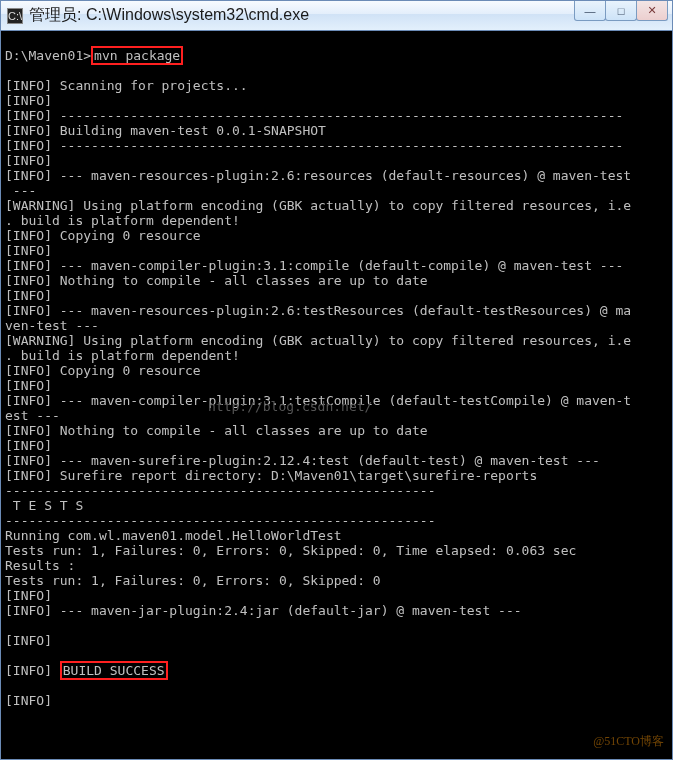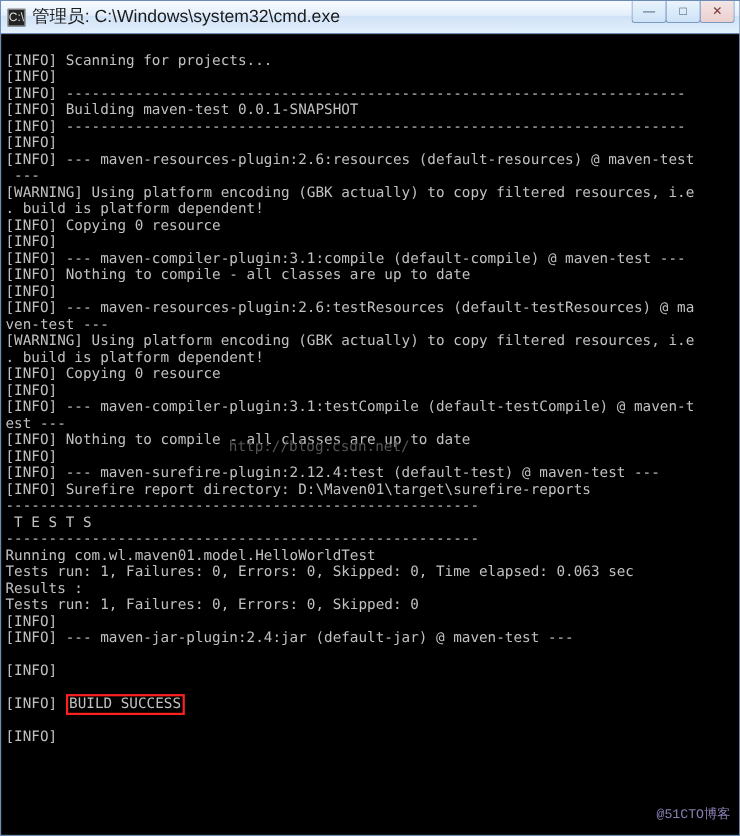--- a/index.html
+++ b/index.html
@@ -81,23 +81,23 @@
   position: relative;
 }
 .hl {
   border: 2px solid #ff2020;
   padding: 0 1px;
 }
 .watermark {
   position: absolute;
   right: 8px;
   bottom: 10px;
-  color: #c4b5fd;
+  color: #a16207;
   font-size: 12px;
-  font-family: Liberation Mono, monospace;
+  font-family: Liberation Serif, serif;
   opacity: .7;
 }
 .faint {
   color: #555;
 }
 .line { display: block; }
 </style>
 </head>
 <body>
 
@@ -106,20 +106,21 @@
     <span class="app-icon">C:\</span>
     <span class="title-text">管理员: C:\Windows\system32\cmd.exe</span>
     <div class="win-controls">
       <div class="win-btn">—</div>
       <div class="win-btn">□</div>
       <div class="win-btn close">✕</div>
     </div>
   </div>
 
   <div class="console">
+<span class="line"><span>D:\Maven01&gt;</span><span class="hl">mvn package</span></span>
 <span id="body-lines"><span class="line">[INFO] Scanning for projects...</span><span class="line">[INFO]</span><span class="line">[INFO] ------------------------------------------------------------------------</span><span class="line">[INFO] Building maven-test 0.0.1-SNAPSHOT</span><span class="line">[INFO] ------------------------------------------------------------------------</span><span class="line">[INFO]</span><span class="line">[INFO] --- maven-resources-plugin:2.6:resources (default-resources) @ maven-test</span><span class="line"> ---</span><span class="line">[WARNING] Using platform encoding (GBK actually) to copy filtered resources, i.e</span><span class="line">. build is platform dependent!</span><span class="line">[INFO] Copying 0 resource</span><span class="line">[INFO]</span><span class="line">[INFO] --- maven-compiler-plugin:3.1:compile (default-compile) @ maven-test ---</span><span class="line">[INFO] Nothing to compile - all classes are up to date</span><span class="line">[INFO]</span><span class="line">[INFO] --- maven-resources-plugin:2.6:testResources (default-testResources) @ ma</span><span class="line">ven-test ---</span><span class="line">[WARNING] Using platform encoding (GBK actually) to copy filtered resources, i.e</span><span class="line">. build is platform dependent!</span><span class="line">[INFO] Copying 0 resource</span><span class="line">[INFO]</span><span class="line">[INFO] --- maven-compiler-plugin:3.1:testCompile (default-testCompile) @ maven-t</span><span class="line">est ---</span><span class="line">[INFO] Nothing to compile - all classes are up to date</span><span class="line">[INFO]</span><span class="line">[INFO] --- maven-surefire-plugin:2.12.4:test (default-test) @ maven-test ---</span><span class="line">[INFO] Surefire report directory: D:\Maven01\target\surefire-reports</span><span class="line"></span><span class="line">-------------------------------------------------------</span><span class="line"> T E S T S</span><span class="line">-------------------------------------------------------</span><span class="line">Running com.wl.maven01.model.HelloWorldTest</span><span class="line">Tests run: 1, Failures: 0, Errors: 0, Skipped: 0, Time elapsed: 0.063 sec</span><span class="line"></span><span class="line">Results :</span><span class="line"></span><span class="line">Tests run: 1, Failures: 0, Errors: 0, Skipped: 0</span><span class="line"></span><span class="line">[INFO]</span><span class="line">[INFO] --- maven-jar-plugin:2.4:jar (default-jar) @ maven-test ---</span></span>
 <span class="line">[INFO]</span>
 <span class="line"><span>[INFO] </span><span class="hl">BUILD SUCCESS</span></span>
 <span class="line">[INFO]</span>
 <span class="faint" style="position:absolute;left:207px;top:368px;text-align:center;">http://blog.csdn.net/</span>
 <span class="watermark">@51CTO博客</span>
   </div>
 </div>
 
 </body></html>

